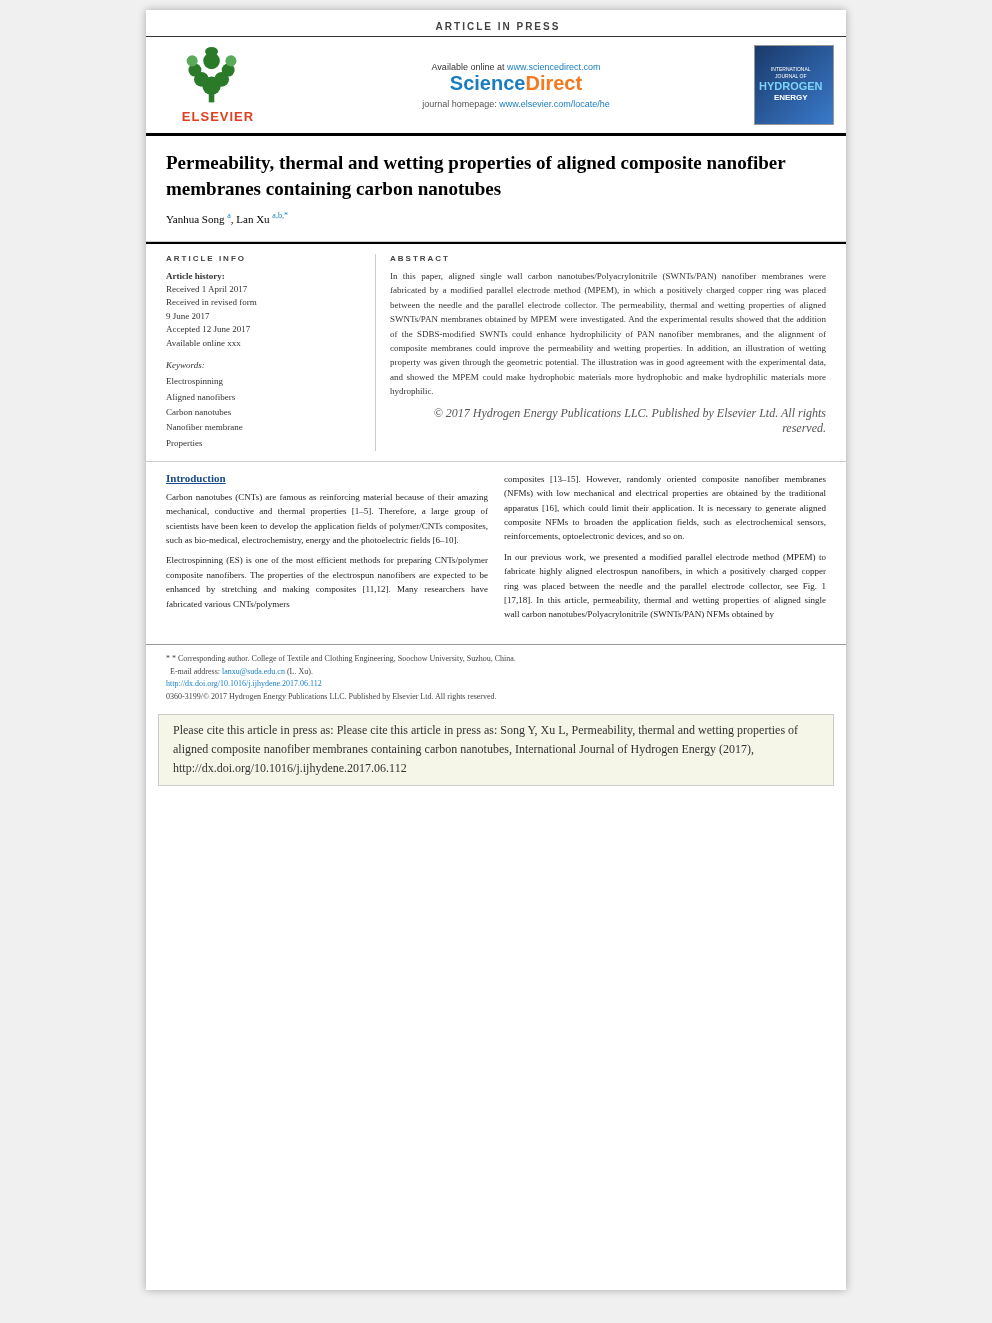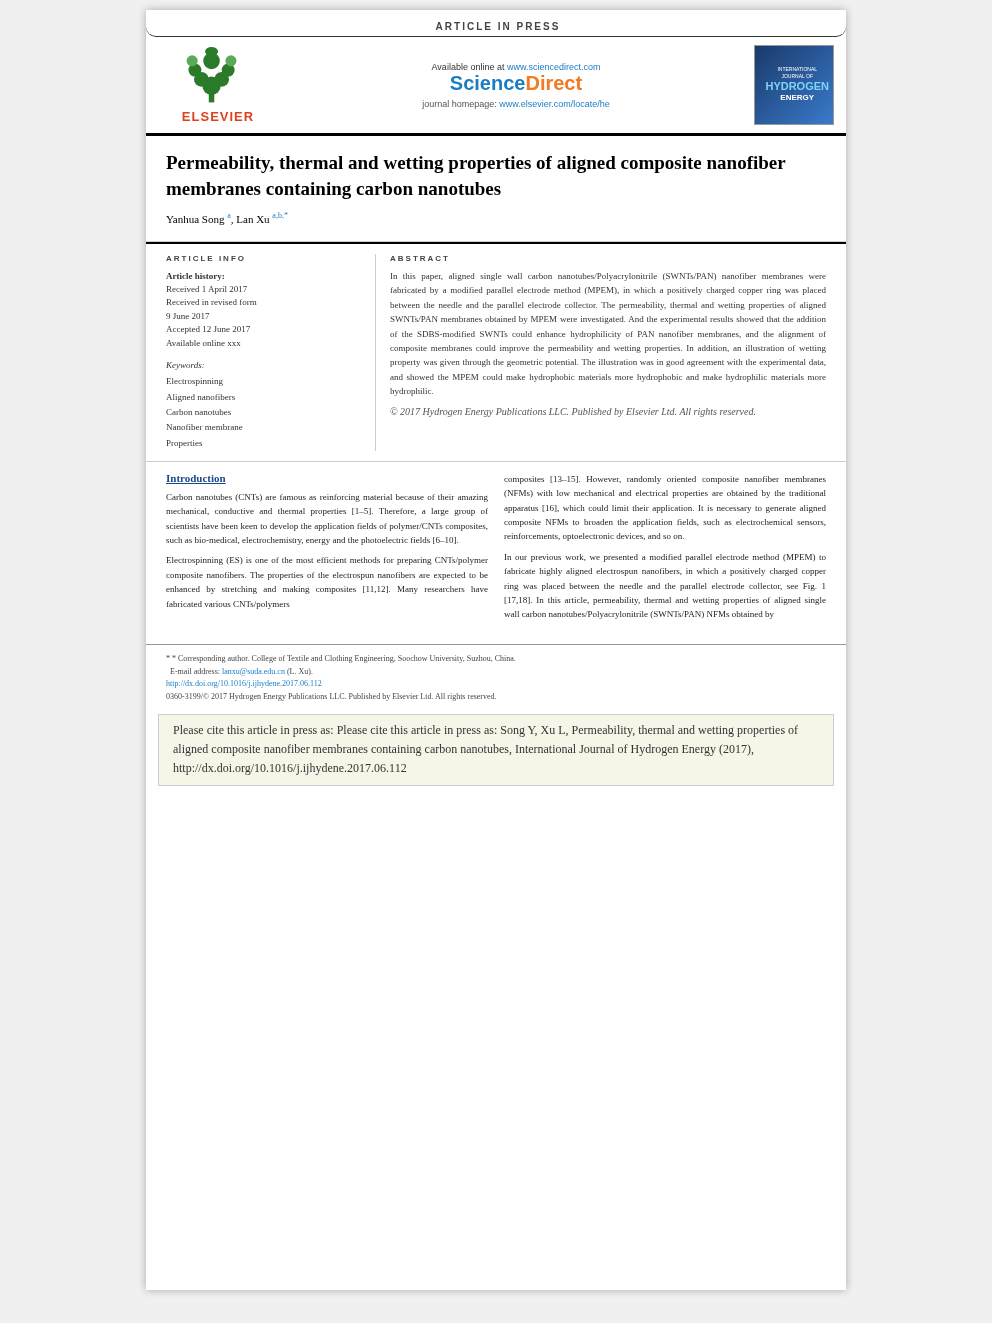--- a/index.html
+++ b/index.html
@@ -16,21 +16,20 @@
       min-height: 1280px;
       padding: 0;
       box-shadow: 0 0 8px rgba(0,0,0,0.3);
       position: relative;
     }
     .article-in-press-banner {
       background: #fff;
       text-align: center;
       padding: 6px 0 2px 4px;
       border-bottom: 1px solid #333;
-      border-radius: 10px;
     }
     .article-in-press-banner span {
       font-size: 10px;
       letter-spacing: 2px;
       color: #444;
       font-family: Arial, sans-serif;
       font-weight: bold;
     }
     .journal-header {
       display: flex;
@@ -84,21 +83,21 @@
     .journal-homepage a, .available-online a {
       color: #1a7dc4;
       text-decoration: none;
     }
     .hydrogen-cover {
       width: 80px;
       height: 80px;
       background: linear-gradient(135deg, #1a3a6b 0%, #2a5a9b 50%, #3a7acb 100%);
       display: flex;
       flex-direction: column;
-      align-items: flex-end;
+      align-items: flex-start;
       justify-content: center;
       border: 1px solid #999;
       padding: 4px;
     }
     .hydrogen-cover-text {
       color: #fff;
       font-family: Arial, sans-serif;
       font-size: 7px;
       font-weight: bold;
       text-align: center;
@@ -199,24 +198,25 @@
       color: #333;
       line-height: 1.7;
     }
     .abstract-text {
       font-size: 9px;
       color: #333;
       line-height: 1.6;
       text-align: justify;
     }
     .copyright-line {
-      font-size: 10px;
+      font-size: 12px;
       color: #555;
       margin-top: 8px;
       font-style: italic;
+      text-align: right;
     }
     .two-col-body {
       display: flex;
       gap: 16px;
       padding: 10px 20px;
     }
     .body-left {
       flex: 1;
     }
     .body-right {

